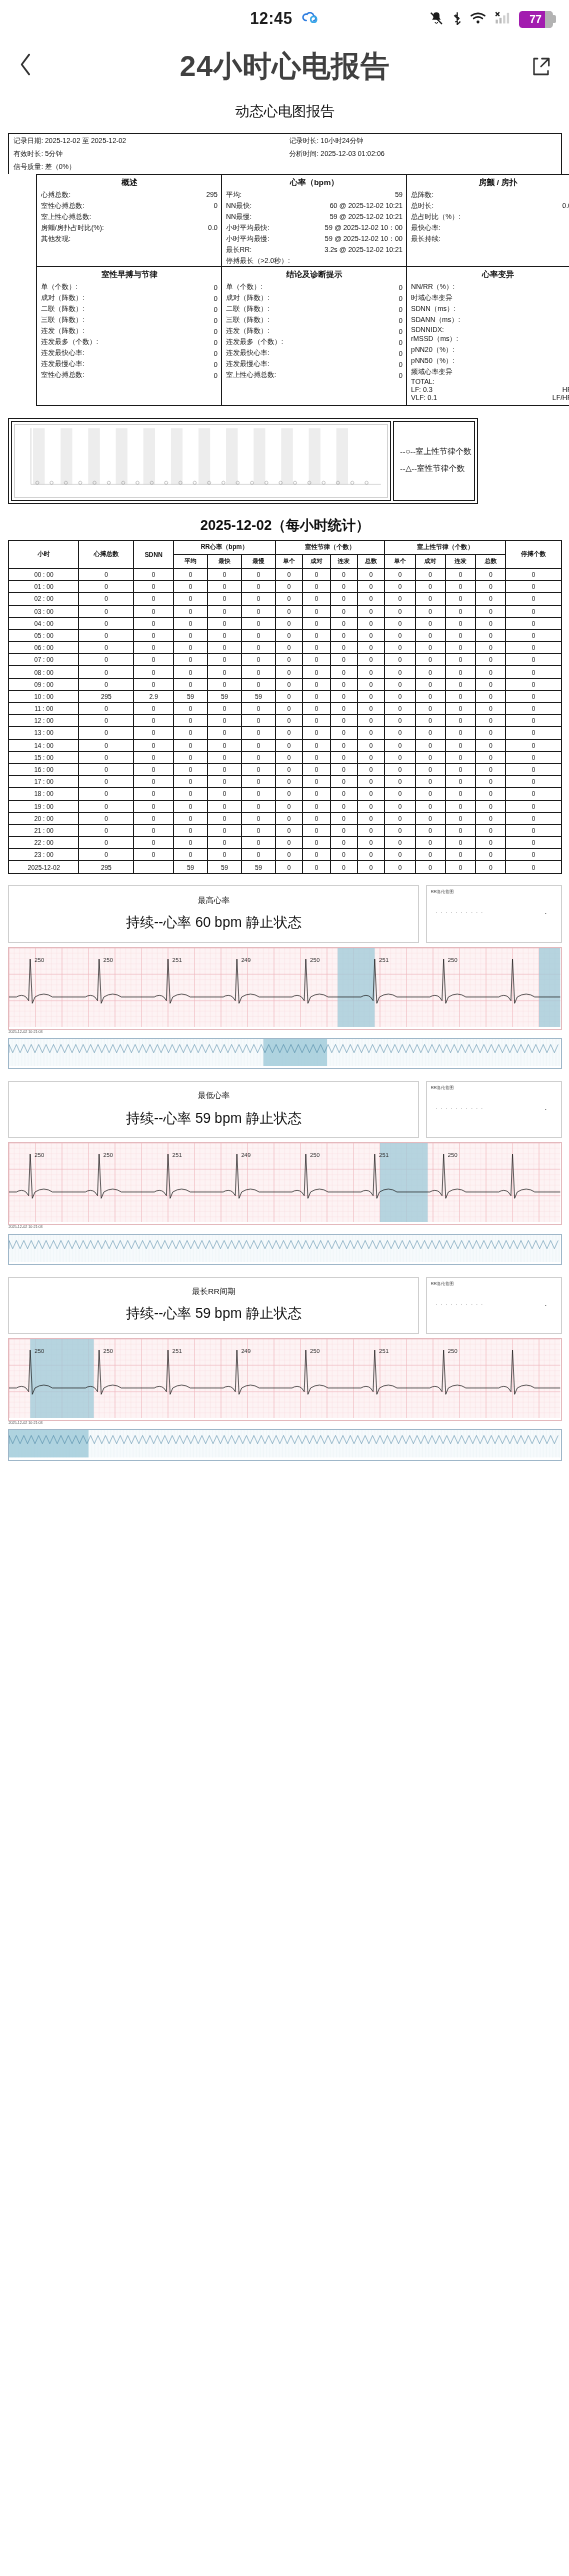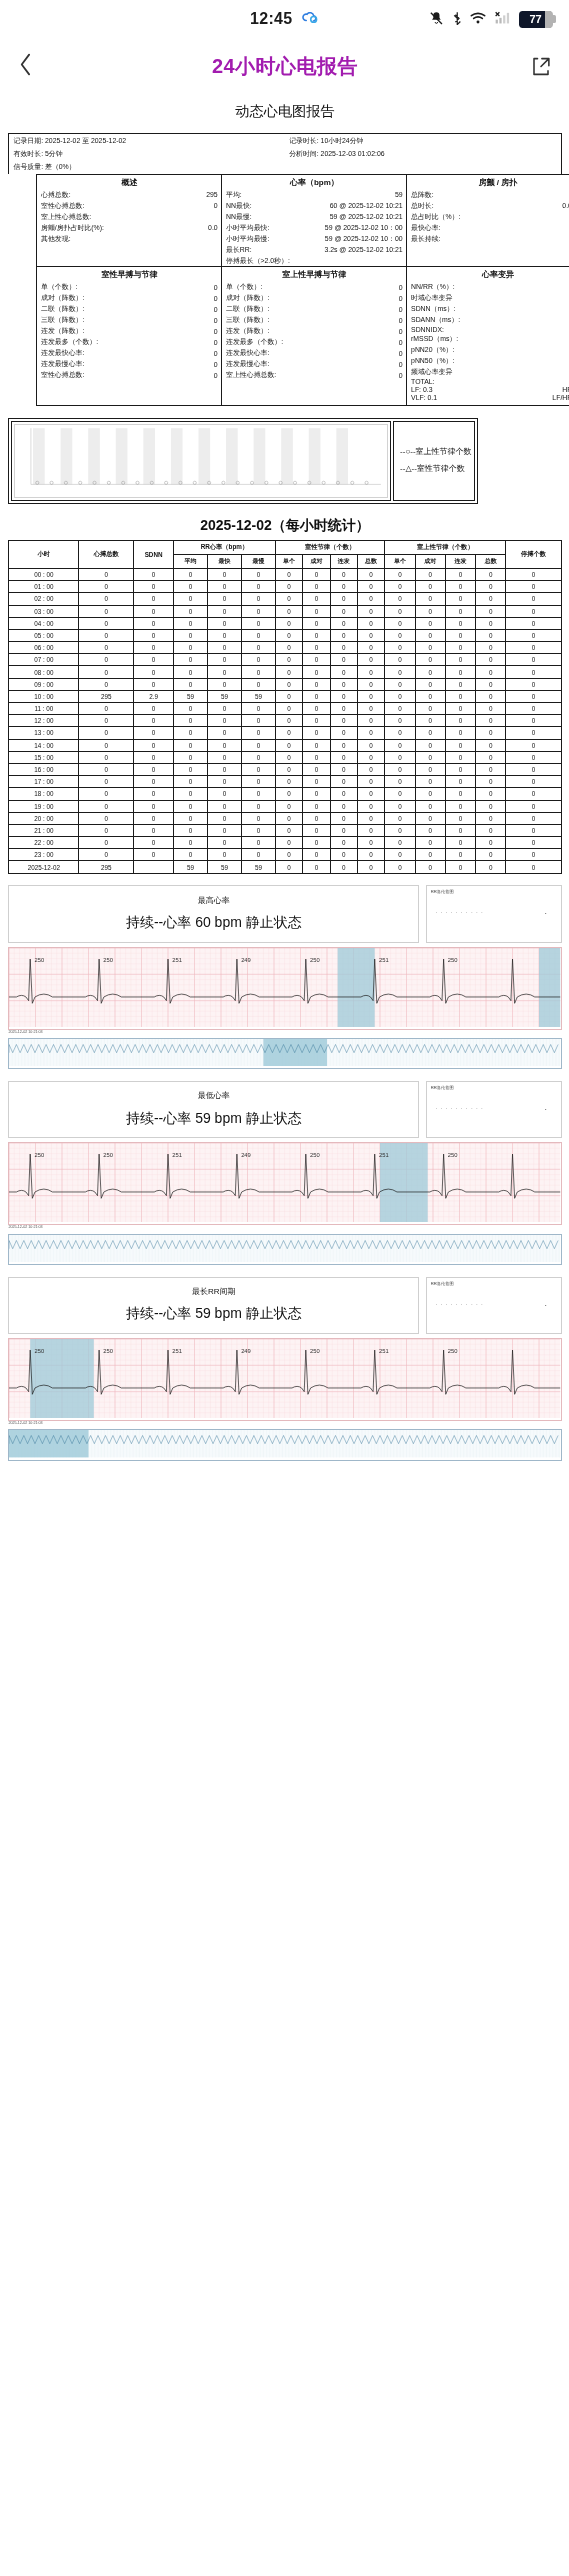--- a/index.html
+++ b/index.html
@@ -11,33 +11,33 @@
   }
 
   
   .statusbar { height:38px; display:flex; align-items:center; padding:0 18px; }
   .sb-left { flex:1; }
   .sb-time { font-size:16px; font-weight:700; letter-spacing:0.3px; color:#1b1b1b; margin-right:9.5px;}
   .sb-center { display:flex; align-items:center; }
   .sb-right { flex:1; display:flex; align-items:center; justify-content:flex-end; gap:8px; }
   .ic { display:inline-block; }
   .battery {
-    position:relative; width:33px; height:17px; background:#0f172a; border-radius:3.7px;
+    position:relative; width:33px; height:17px; background:#a21caf; border-radius:3.7px;
     display:flex; align-items:center; justify-content:center; color:#fff;
     font-size:11px; font-weight:700;text-align:center;
   }
   .battery:after{ content:""; position:absolute; right:-4.2px; top:4.2px; width:4.2px;height:8.4px;
     background:#b3b3b3; border-radius:0 1.6px 1.6px 0;}
   .battery .fillcap{ position:absolute; right:-0.5px; top:0; width:7.4px; height:17px;
     background:#b3b3b3; border-radius:0 3.7px 3.7px 0; z-index:0;}
   .battery span{ position:relative; z-index:1; }
 
   
   .navbar { height:57px; display:flex; align-items:center; padding:0 19px; }
-  .nav-title { flex:1; text-align:center; font-size:20px; font-weight:700; color:#a21caf; letter-spacing:0.5px;}
+  .nav-title { flex:1; text-align:center; font-size:29px; font-weight:700; color:#404040; letter-spacing:0.5px;}
   .nav-back { width:28.5px; font-size:22px; color:#333; line-height:1; }
   .nav-share { width:28.5px; display:flex; justify-content:flex-end; }
 
   
   .doc { padding:0 8.4px; }
   .doc-title { text-align:center; font-size:14.2px; font-weight:400; padding:7.4px 0 11.6px; color:#111; }
 
   .meta { width:100%; border-collapse:collapse; border:1.1px solid #1a1a1a; border-bottom:none;}
   .meta td { font-size:6.9px; padding:1.6px 4.2px; vertical-align:top; white-space:nowrap;}
   .meta td.c2 { width:50%; }
@@ -313,21 +313,21 @@
                   <td class="v">0</td>
                 </tr>
           <tr>
                   <td style="height:24px">&nbsp;</td>
                   <td></td>
                 </tr>
         </tbody>
             </table>
       </td>
       <td>
-        <div class="panel-h">室上性早搏与节律</div>
+        <div class="panel-h">结论及诊断提示</div>
         <table class="kv">
               <tbody>
           <tr>
                   <td>单（个数）:</td>
                   <td class="v">0</td>
                 </tr>
           <tr>
                   <td>成对（阵数）:</td>
                   <td class="v">0</td>
                 </tr>

